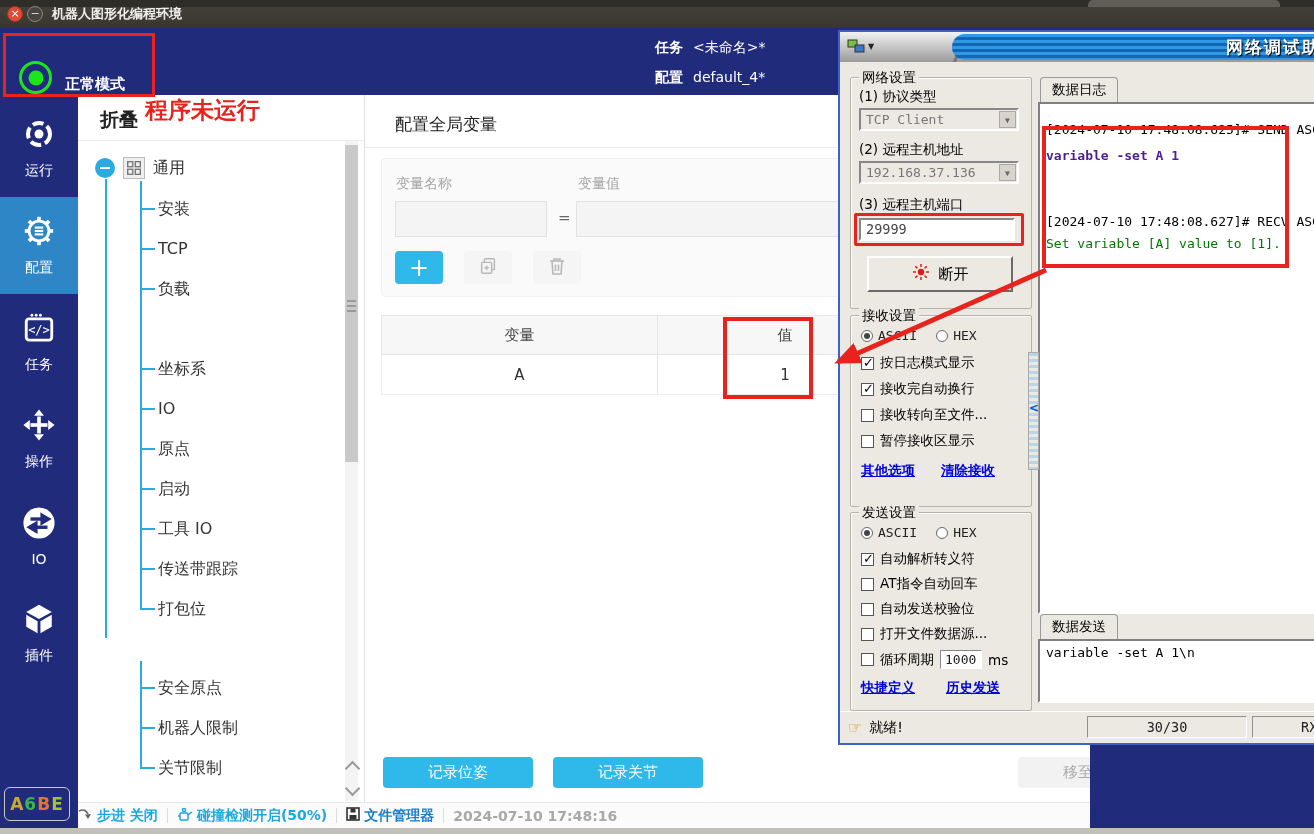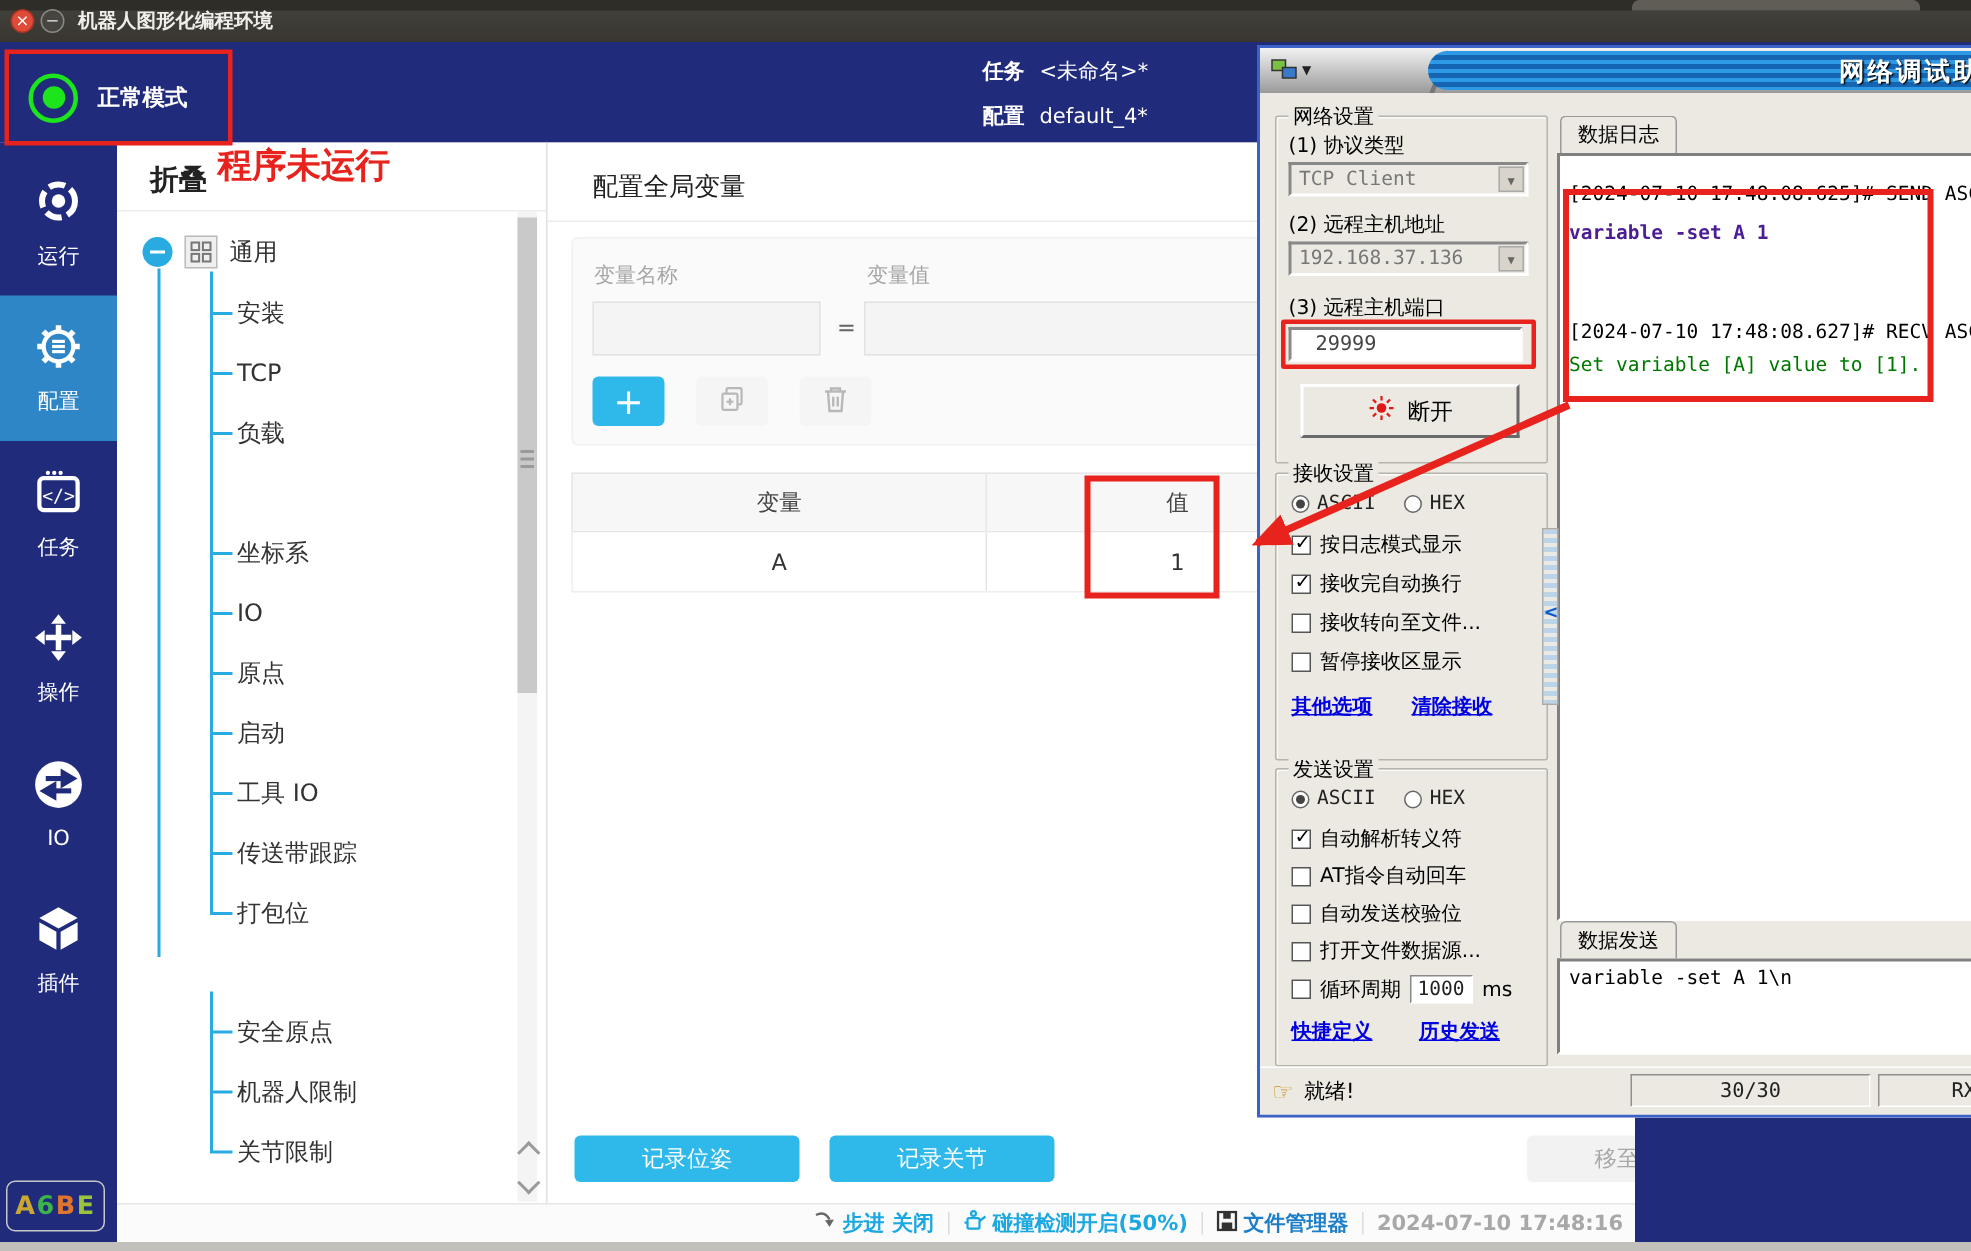--- a/index.html
+++ b/index.html
@@ -8,21 +8,21 @@
   
   .ubar{position:absolute;left:0;top:0;width:1314px;height:28px;background:linear-gradient(#45433d,#38362f);}
   .ubar-topstrip{position:absolute;left:0;top:0;width:1314px;height:7px;background:#2e2d28;}
   .ubar-tab{position:absolute;left:1088px;top:0;width:192px;height:7px;background:#5f5d56;border-radius:5px 5px 0 0;}
   .win-btn{position:absolute;top:6px;width:16px;height:16px;border-radius:50%;font-size:11px;line-height:14px;text-align:center;box-sizing:border-box;}
   .win-close{left:7px;background:#df4b38;border:1px solid #a83325;color:#fff;}
   .win-min{left:27px;background:#47453f;border:1px solid #8a8880;color:#ddd;}
   .ubar-title{position:absolute;left:52px;top:5px;color:#efeeea;font-weight:bold;font-size:13px;}
   
   .hdr{position:absolute;left:0;top:28px;width:1314px;height:67px;background:#212b7c;}
-  .mode-box{position:absolute;left:3px;top:33px;width:152px;height:64px;border:3px solid #e8231d;box-sizing:border-box;display:flex;align-items:center;gap:13px;padding-left:13px;z-index:20;}
+  .mode-box{position:absolute;left:3px;top:33px;width:152px;height:64px;border:3px solid #e8231d;box-sizing:border-box;display:flex;align-items:flex-end;gap:13px;padding-left:13px;z-index:20;}
   .mode-ring{width:27px;height:27px;border:3px solid #1ce51c;border-radius:50%;position:relative;flex:none;}
   .mode-ring::after{content:"";position:absolute;left:50%;top:50%;transform:translate(-50%,-50%);width:15px;height:15px;background:#1ce51c;border-radius:50%;}
   .mode-label{color:#fff;font-weight:bold;font-size:15px;}
   .hdr-line{position:absolute;color:#fff;font-size:14px;white-space:nowrap;}
   .hdr-line .b{font-weight:bold;margin-right:10px;}
   
   .sidebar{position:absolute;left:0;top:95px;width:78px;height:733px;background:#212b7c;}
   .side-item{position:absolute;left:0;width:78px;height:97px;display:flex;flex-direction:column;align-items:center;justify-content:center;gap:7px;color:#fff;}
   .side-item.active{background:#2f86c6;}
   .side-label{font-size:14px;}
@@ -68,42 +68,42 @@
   .tc{display:flex;align-items:center;justify-content:center;font-size:15px;color:#333;box-sizing:border-box;}
   .tc1{width:275px;}
   .tc2{width:255px;border-left:1px solid #e6e6e6;}
   .tc3{flex:1;border-left:1px solid #e6e6e6;}
   .tbl-head .tc{color:#444;font-weight:500;}
   .tbl-redrect{position:absolute;left:358px;top:222px;width:90px;height:82px;border:4px solid #e8231d;box-sizing:border-box;z-index:10;}
   .act-btn{position:absolute;top:662px;width:150px;height:31px;border-radius:4px;font-size:15px;display:flex;align-items:center;justify-content:center;}
   .act-cyan{background:#2fb9ea;color:#fff;}
   .act-gray{background:#f2f2f2;color:#a8a8a8;}
   
-  .statusbar{position:absolute;left:78px;top:802px;width:1012px;height:26px;background:#fbfbfb;border-top:1px solid #e6e6e6;box-sizing:border-box;display:flex;align-items:center;justify-content:flex-end;gap:9px;padding-right:8px;font-size:14px;}
+  .statusbar{position:absolute;left:78px;top:802px;width:1012px;height:26px;background:#fbfbfb;border-top:1px solid #e6e6e6;box-sizing:border-box;display:flex;align-items:center;gap:9px;padding-right:8px;font-size:14px;}
   .sb-item{display:flex;align-items:center;gap:4px;font-weight:600;white-space:nowrap;}
   .sb-cyan{color:#1ba7e0;}
   .sb-blue{color:#1e7fc8;}
   .sb-gray{color:#a8a8a8;}
   .sb-sep{width:1px;height:15px;background:#dcdcdc;}
   .navy-block{position:absolute;left:1090px;top:745px;width:224px;height:83px;background:#212b7c;}
   .bottom-strip{position:absolute;left:0;top:828px;width:1314px;height:6px;background:#c2c0bb;}
   
   .net-win{position:absolute;left:838px;top:30px;width:520px;height:715px;background:#ece9e2;border:2px solid #3c62c8;box-sizing:border-box;z-index:40;}
   .net-titlebar{position:absolute;left:0;top:0;right:0;height:30px;background:linear-gradient(#f2f2f2,#9a9a9a);overflow:hidden;}
   .net-blue{position:absolute;left:112px;top:2px;right:0;bottom:2px;border-radius:13px 0 0 13px;background:repeating-linear-gradient(180deg,#2e9ae6 0 3px,#1565b2 3px 6px);}
   .net-swoosh{position:absolute;left:92px;top:-4px;width:26px;height:38px;border-right:3px solid #777;transform:rotate(22deg);}
   .net-title{position:absolute;right:16px;top:4px;color:#fff;font-size:17px;font-weight:bold;text-shadow:1px 1px 1px #000;letter-spacing:2px;}
   .net-ico{position:absolute;left:7px;top:7px;display:flex;align-items:center;gap:3px;}
   .net-ico .dd{font-size:8px;color:#222;}
   .grp{position:absolute;left:10px;width:180px;border:1px solid #b4b4aa;border-radius:2px;box-shadow:1px 1px 0 rgba(255,255,255,.8) inset;}
   .grp-title{position:absolute;left:8px;top:-9px;background:#ece9e2;padding:0 3px;font-size:13.5px;color:#000;}
   .nlbl{position:absolute;left:8px;font-size:13.5px;color:#000;white-space:nowrap;}
   .combo{position:absolute;left:8px;width:160px;height:23px;background:#ece9e2;border:2px solid;border-color:#888 #fff #fff #888;box-sizing:border-box;font-family:"DejaVu Sans Mono",monospace;font-size:13px;color:#777;line-height:19px;padding-left:5px;}
   .combo .arr{position:absolute;right:1px;top:1px;bottom:1px;width:17px;background:#d8d4cc;border:1px solid #aaa;box-sizing:border-box;text-align:center;font-size:8px;color:#666;line-height:17px;}
-  .nedit{position:absolute;left:8px;width:156px;height:23px;background:#fff;border:2px solid;border-color:#888 #fff #fff #888;box-sizing:border-box;font-family:"DejaVu Sans Mono",monospace;font-size:13.5px;color:#444;line-height:19px;padding-left:16px;}
+  .nedit{position:absolute;left:8px;width:156px;height:23px;background:#fff;border:2px solid;border-color:#888 #fff #fff #888;box-sizing:border-box;font-family:"DejaVu Sans Mono",monospace;font-size:13.5px;color:#444;line-height:19px;padding-left:5px;}
   .port-redrect{position:absolute;left:3px;top:135px;width:170px;height:33px;border:3px solid #e8231d;border-radius:2px;box-sizing:border-box;z-index:6;}
   .nbtn{position:absolute;left:16px;width:146px;height:36px;background:#ece9e2;border:2px solid;border-color:#fff #6a6a6a #6a6a6a #fff;display:flex;align-items:center;justify-content:center;gap:9px;font-size:15px;color:#000;box-sizing:border-box;}
   .rrow{position:absolute;left:10px;display:flex;align-items:center;gap:5px;font-family:"DejaVu Sans Mono",monospace;font-size:13px;color:#222;}
   .rb{width:12px;height:12px;border-radius:50%;background:#fff;border:1px solid #666;position:relative;box-sizing:border-box;flex:none;}
   .rb.sel::after{content:"";position:absolute;left:2px;top:2px;width:6px;height:6px;background:#444;border-radius:50%;}
   .crow{position:absolute;left:10px;display:flex;align-items:center;gap:6px;font-size:13.5px;color:#000;white-space:nowrap;}
   .cb{width:13px;height:13px;background:#fff;border:1px solid #555;position:relative;box-sizing:border-box;flex:none;}
   .cb.on::after{content:"✓";position:absolute;left:1px;top:-3px;font-size:13px;font-weight:bold;color:#000;}
   .nlink{color:#0000e0;text-decoration:underline;font-size:13.5px;font-weight:bold;position:absolute;white-space:nowrap;}
   .mini-edit{display:inline-block;width:42px;height:19px;background:#fff;border:1px solid;border-color:#888 #fff #fff #888;font-family:"DejaVu Sans Mono",monospace;font-size:13px;line-height:18px;padding-left:4px;box-sizing:border-box;color:#222;}

